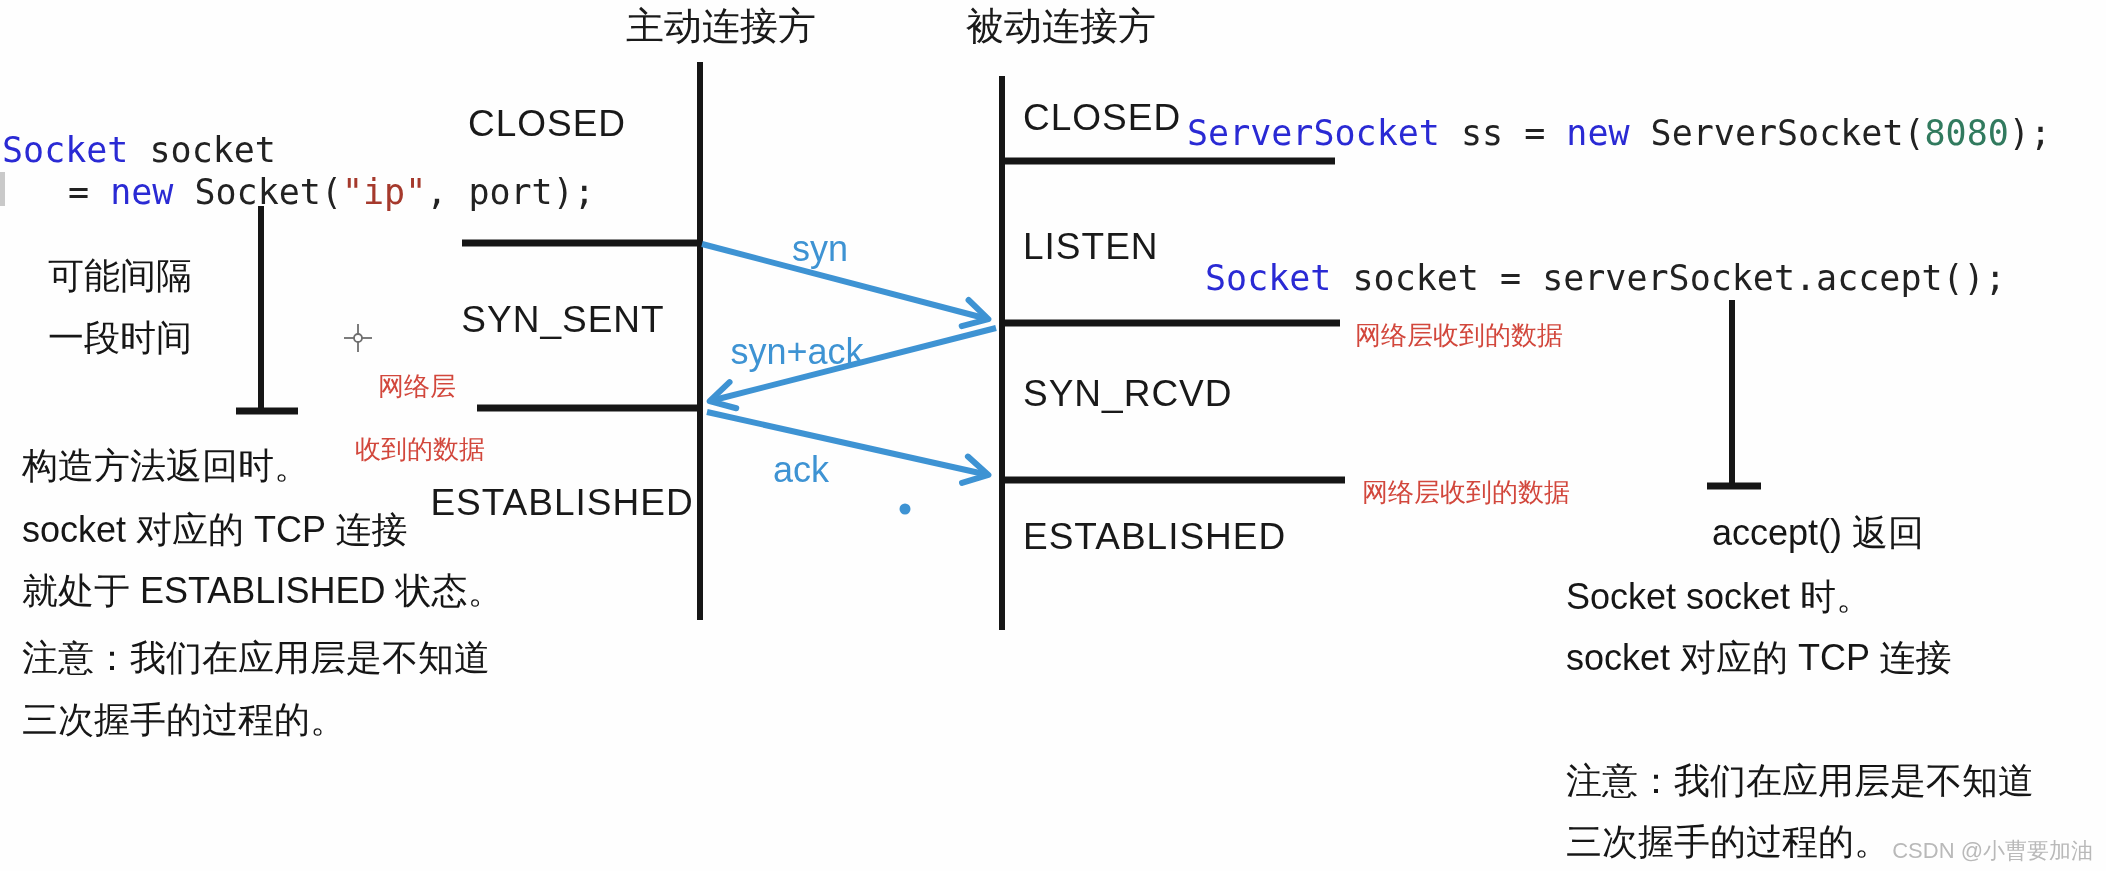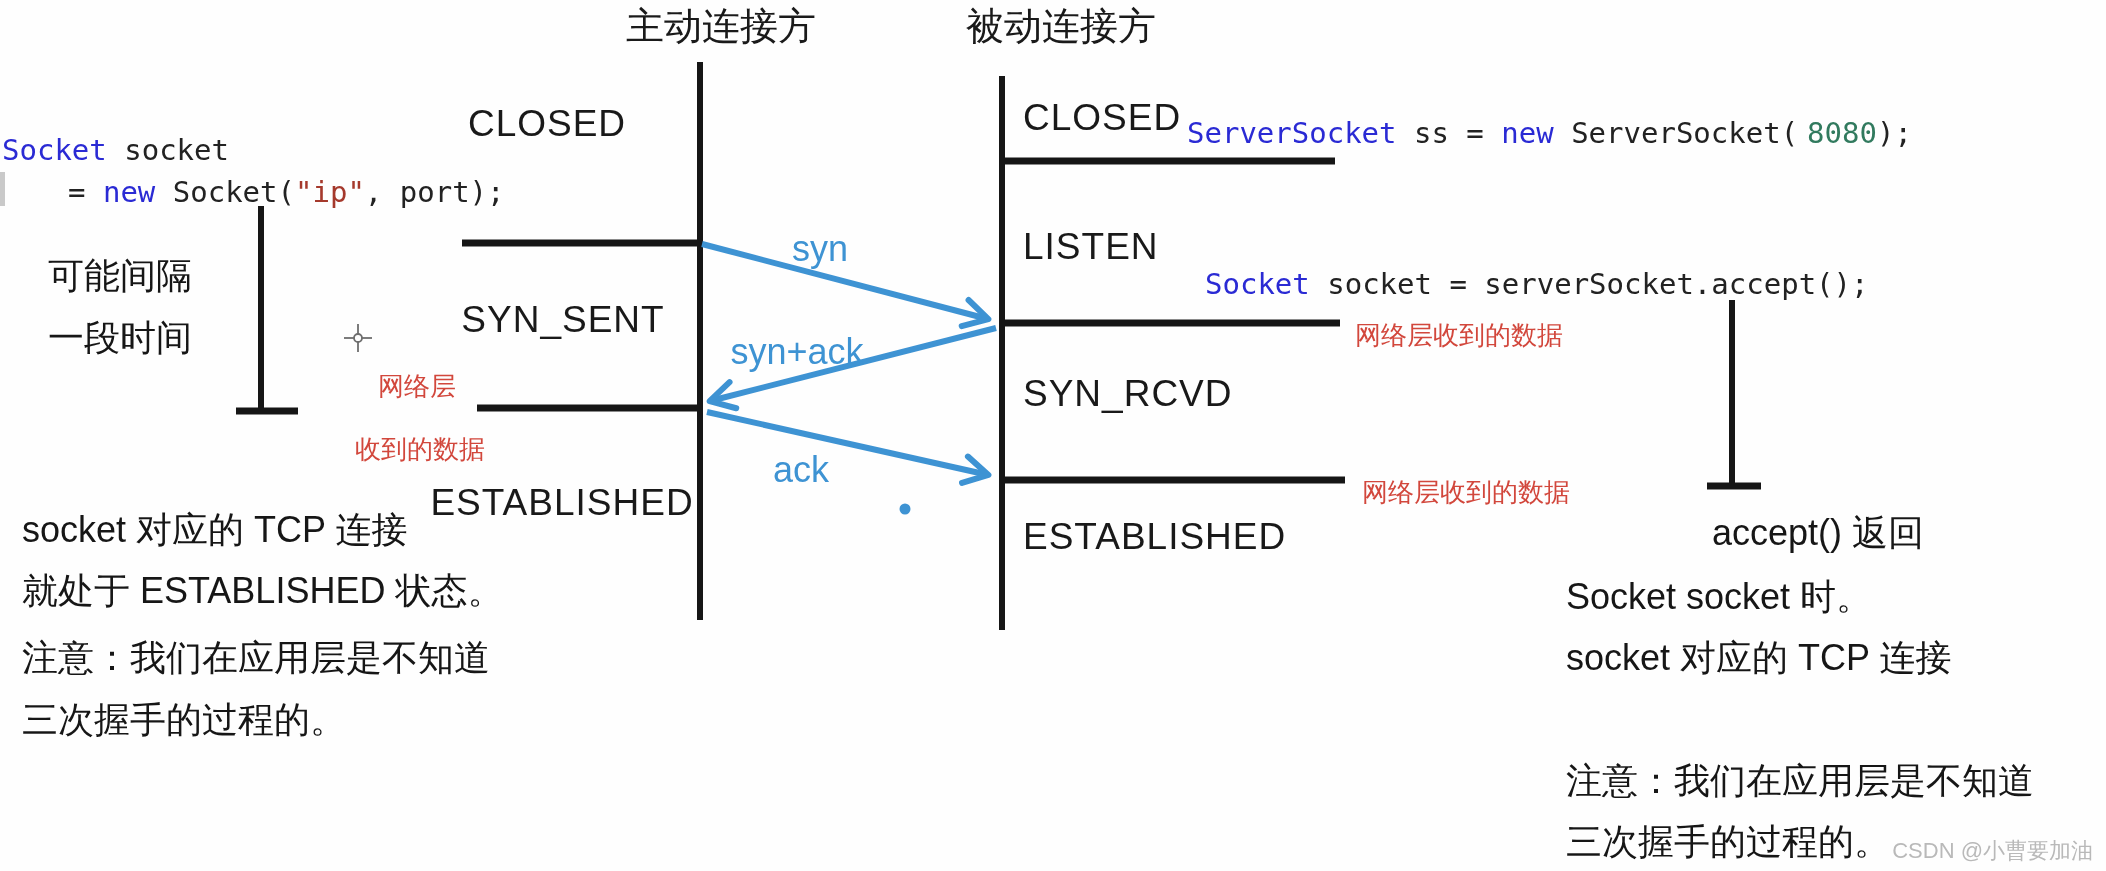--- a/index.html
+++ b/index.html
@@ -13,24 +13,24 @@
   }
   #shapes{position:absolute;left:0;top:0;width:2106px;height:871px;}
   .t{position:absolute;white-space:pre;}
   .ctr{transform:translate(-50%,-50%);}
   .vctr{transform:translateY(-50%);}
   .hdr{font-size:38px;color:#1a1a1a;}
   .state{font-size:37px;color:#191919;letter-spacing:1px;}
   .msg{font-size:36px;color:#3e93d3;}
   .red{font-size:26px;color:#d2473c;}
   .cn{font-size:36px;color:#161616;}
-  .code{font-family:"DejaVu Sans Mono","Liberation Mono",monospace;font-size:29px;color:#222222;white-space:pre;}
+  .code{font-family:"DejaVu Sans Mono","Liberation Mono",monospace;font-size:35px;color:#222222;white-space:pre;}
   .kw{color:#2a2ad4;}
   .str{color:#a5392c;}
-  .num{color:#317a5e;margin-left:9px;}
+  .num{color:#317a5e;}
   .watermark{font-size:22px;color:#b9b9b9;}
 </style>
 </head>
 <body>
 
 <div id="canvas">
 
   <svg id="shapes" viewBox="0 0 2106 871" xmlns="http://www.w3.org/2000/svg">
     <defs>
       <marker id="chev" viewBox="0 0 12 12" refX="8.5" refY="6" markerWidth="6" markerHeight="6" orient="auto">
@@ -91,22 +91,23 @@
   <div class="t vctr red" style="left:1355px;top:335px;">网络层收到的数据</div>
   <div class="t vctr red" style="left:1362px;top:492px;">网络层收到的数据</div>
 
   <div class="t ctr cn" style="left:120px;top:276px;">可能间隔</div>
   <div class="t ctr cn" style="left:120px;top:338px;">一段时间</div>
 
   <div class="t vctr code" style="left:2px;top:150px;"><span class="kw">Socket</span><span> socket</span></div>
   <div class="t vctr code" style="left:68px;top:192px;"><span>= </span><span class="kw">new</span><span> Socket(</span><span class="str">"ip"</span><span>, port);</span></div>
 
   <div class="t vctr code" style="left:1187px;top:133px;"><span class="kw">ServerSocket</span><span> ss = </span><span class="kw">new</span><span> ServerSocket(</span><span class="num">8080</span><span>);</span></div>
-  <div class="t vctr code" style="left:1205px;top:284px;"><span class="kw">Socket</span><span> socket = serverSocket.accept();</span></div>
+  <div class="t vctr code" style="left:1205px;top:278px;"><span class="kw">Socket</span><span> socket = serverSocket.accept();</span></div>
 
+  <div class="t vctr cn" style="left:22px;top:466px;">构造方法返回时。</div>
   <div class="t vctr cn" style="left:22px;top:530px;">socket 对应的 TCP 连接</div>
   <div class="t vctr cn" style="left:22px;top:591px;">就处于 ESTABLISHED 状态。</div>
   <div class="t vctr cn" style="left:22px;top:658px;">注意：我们在应用层是不知道</div>
   <div class="t vctr cn" style="left:22px;top:720px;">三次握手的过程的。</div>
 
   <div class="t vctr cn" style="left:1712px;top:533px;">accept() 返回</div>
   <div class="t vctr cn" style="left:1566px;top:597px;">Socket socket 时。</div>
   <div class="t vctr cn" style="left:1566px;top:658px;">socket 对应的 TCP 连接</div>
   <div class="t vctr cn" style="left:1566px;top:781px;">注意：我们在应用层是不知道</div>
   <div class="t vctr cn" style="left:1566px;top:842px;">三次握手的过程的。</div>

